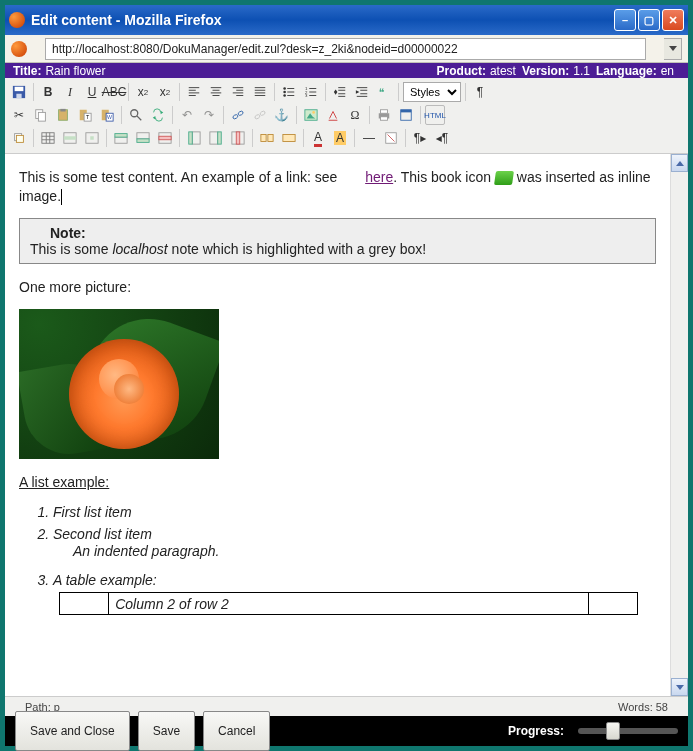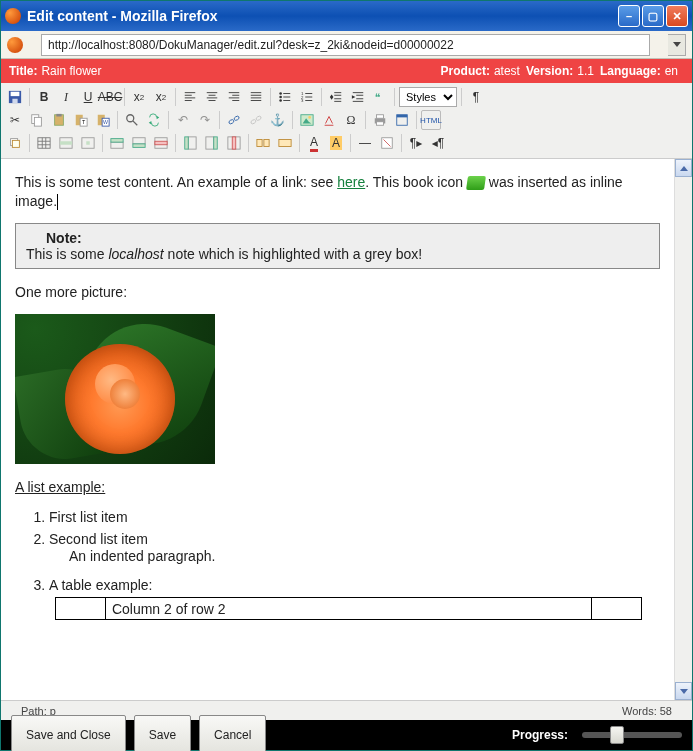--- a/index.html
+++ b/index.html
@@ -1,58 +1,58 @@
 <!DOCTYPE html>
 <html><head>
 <meta charset="utf-8">
 <style>
 * { box-sizing: border-box; margin: 0; padding: 0; }
 body { font-family: "Tahoma", Arial, sans-serif; font-size: 11px; background: #ece9d8; width: 693px; height: 751px; overflow: hidden; }
-.window { display: flex; flex-direction: column; height: 100%; border: 1px solid #0f766e; }
+.window { display: flex; flex-direction: column; height: 100%; border: 5px solid #0f766e; }
 .titlebar { background: linear-gradient(to bottom, #2a6ac8 0%, #0d50b3 50%, #2a6ac8 100%); color: #fff; height: 30px; display: flex; align-items: center; padding: 0 4px; }
 .titlebar .ff-icon { width: 16px; height: 16px; background: radial-gradient(circle at 30% 30%, #ff9a3c, #c93a00); border-radius: 50%; margin-right: 6px; position: relative; }
 .titlebar .title { font-size: 14px; font-weight: bold; flex: 1; }
 .win-btns { display: flex; gap: 2px; }
 .win-btn { width: 22px; height: 22px; border: 1px solid #fff; border-radius: 3px; display: flex; align-items: center; justify-content: center; font-size: 11px; font-weight: bold; color: #fff; }
 .win-min, .win-max { background: linear-gradient(to bottom,#5a9de8,#2a6ac8); }
 .win-close { background: linear-gradient(to bottom,#f07c5c,#d94a20); }
 .addr-bar { height: 28px; background: #f4f2ea; display: flex; align-items: center; padding: 2px 6px; border-bottom: 1px solid #c2c2b8; gap: 18px; }
 .addr-ff { width: 16px; height: 16px; background: radial-gradient(circle at 30% 30%, #ff9a3c, #c93a00); border-radius: 50%; }
 .addr-field { flex: 1; height: 22px; background: #fff; border: 1px solid #aaa; padding: 0 6px; font-size: 12px; line-height: 20px; color: #222; display: flex; align-items: center; }
 .addr-drop { width: 18px; height: 22px; border: 1px solid #aaa; border-left: none; background: #e8e8e0; display: flex; align-items: center; justify-content: center; }
 .caret-down { width:0; height:0; border-left:4px solid transparent; border-right:4px solid transparent; border-top:5px solid #444; }
-.meta-strip { background: #ef4444; color: #fff; height: 24px; display: flex; align-items: center; padding: 0 8px; font-size: 12px; }
+.meta-strip { background: #4c1d95; color: #fff; height: 15px; display: flex; align-items: center; padding: 0 8px; font-size: 12px; }
 .meta-strip .mlabel { font-weight: bold; margin-right: 4px; }
 .meta-strip .mval { margin-right: 6px; font-weight: normal; }
 .meta-strip .spacer { flex: 1; }
 .editor-wrap { flex: 1; display: flex; flex-direction: column; background: #fff; margin: 0; }
 .toolbars { background: #f0f0ee; border-bottom: 1px solid #ccc; padding: 4px 4px 2px 4px; }
 .tb-row { display: flex; align-items: center; gap: 2px; margin-bottom: 3px; flex-wrap: nowrap; }
 .tb-btn { width: 20px; height: 20px; border: 1px solid transparent; display: flex; align-items: center; justify-content: center; font-size: 12px; color: #333; cursor: pointer; border-radius: 2px; }
 .tb-sep { width: 1px; height: 18px; background: #ccc; margin: 0 2px; }
 .tb-sel { height: 20px; border: 1px solid #aaa; background: #fff; font-size: 11px; padding: 0 2px; min-width: 58px; }
 .tb-svg { width: 14px; height: 14px; }
 .content-area { flex: 1; display:flex; }
 .content-body { flex:1; padding: 14px 14px; font-family: Verdana, Arial, sans-serif; font-size: 14px; color: #222; overflow:hidden; }
 .content-body p { margin-bottom: 12px; line-height: 1.35; }
-.content-body a { color: #15803d; text-decoration: underline; }
+.content-body a { color: #701a75; text-decoration: underline; margin-left: 24px; }
 .book-icon { display:inline-block; width:18px; height:14px; background:linear-gradient(to bottom,#6cd24b,#2f9e18); border-radius:2px; transform:skewX(-8deg); vertical-align:middle; }
 .cursor-caret { display:inline-block; width:1px; height:16px; background:#000; vertical-align:middle; }
 .note-box { border:1px solid #888; background:#eee; padding:6px 10px; margin-bottom:14px; }
 .note-box .note-title { font-weight:bold;padding-left:20px; }
 .note-box em { font-style: italic; }
 .rose-img { width:200px; height:150px; margin-bottom:14px; position:relative; overflow:hidden; }
 .rose-bg { position:absolute; inset:0; background:radial-gradient(circle at 10% 10%, #1b5a1a, #0b2a0a); }
 .rose-leaf { position:absolute; width:120px; height:120px; background:linear-gradient(135deg,#2f7a2a,#0e3c0c); border-radius:50% 0 50% 0; top:10px; left:70px; transform:rotate(20deg); }
 .rose-leaf2 { position:absolute; width:90px; height:90px; background:linear-gradient(135deg,#2a6a25,#0e3c0c); border-radius:0 50% 0 50%; bottom:5px; left:5px; transform:rotate(-10deg); }
 .rose-flower { position:absolute; width:110px; height:110px; left:50px; top:30px; border-radius:50%; background:radial-gradient(circle at 50% 55%, #ff9a54 0%, #ff7a2e 35%, #e8631a 65%, #c94f0f 100%); box-shadow: inset 0 0 20px rgba(120,40,0,0.5); }
 .rose-petal { position:absolute; border-radius:50%; background:radial-gradient(circle at 40% 40%, #ffb983, #ff7a2e); }
 .list-heading { text-decoration: underline; margin-bottom: 8px; }
 .content-body ol { margin-left: 34px; margin-bottom: 10px; }
-.content-body ol > li { margin-bottom: 6px; }
+.content-body ol > li { margin-bottom: 6px; font-style: italic; }
 .indent-p { margin-left:20px; margin-bottom:8px; }
 .content-body table { border-collapse: collapse; width: 96%; margin-left:6px; margin-top:4px; }
 .content-body td { border:1px solid #000; padding:2px 6px; height:22px; font-size:14px; }
 .scrollbar { width:18px; background:#f0f0ee; border-left:1px solid #ddd; display:flex; flex-direction:column; }
 .sb-btn { height:18px; background:linear-gradient(to bottom,#eef3fb,#c9d8ef); border:1px solid #9ab0d0; display:flex; align-items:center; justify-content:center; }
 .sb-track { flex:1; }
 .status-editor { background:#f0f0ee; border-top:1px solid #ccc; height:20px; display:flex; align-items:center; padding:0 20px; font-size:11px; color:#444; }
 .status-editor .spacer { flex:1; }
 .bottom-bar { background:#000; color:#fff; height:30px; display:flex; align-items:center; padding:0 10px; gap:8px; }
 .bottom-btn { background:linear-gradient(to bottom,#f8f8f6,#e3e3dd); color:#222; border:1px solid #888; height:40px; padding:0 14px; font-size:12px; border-radius:2px; cursor:pointer; }

